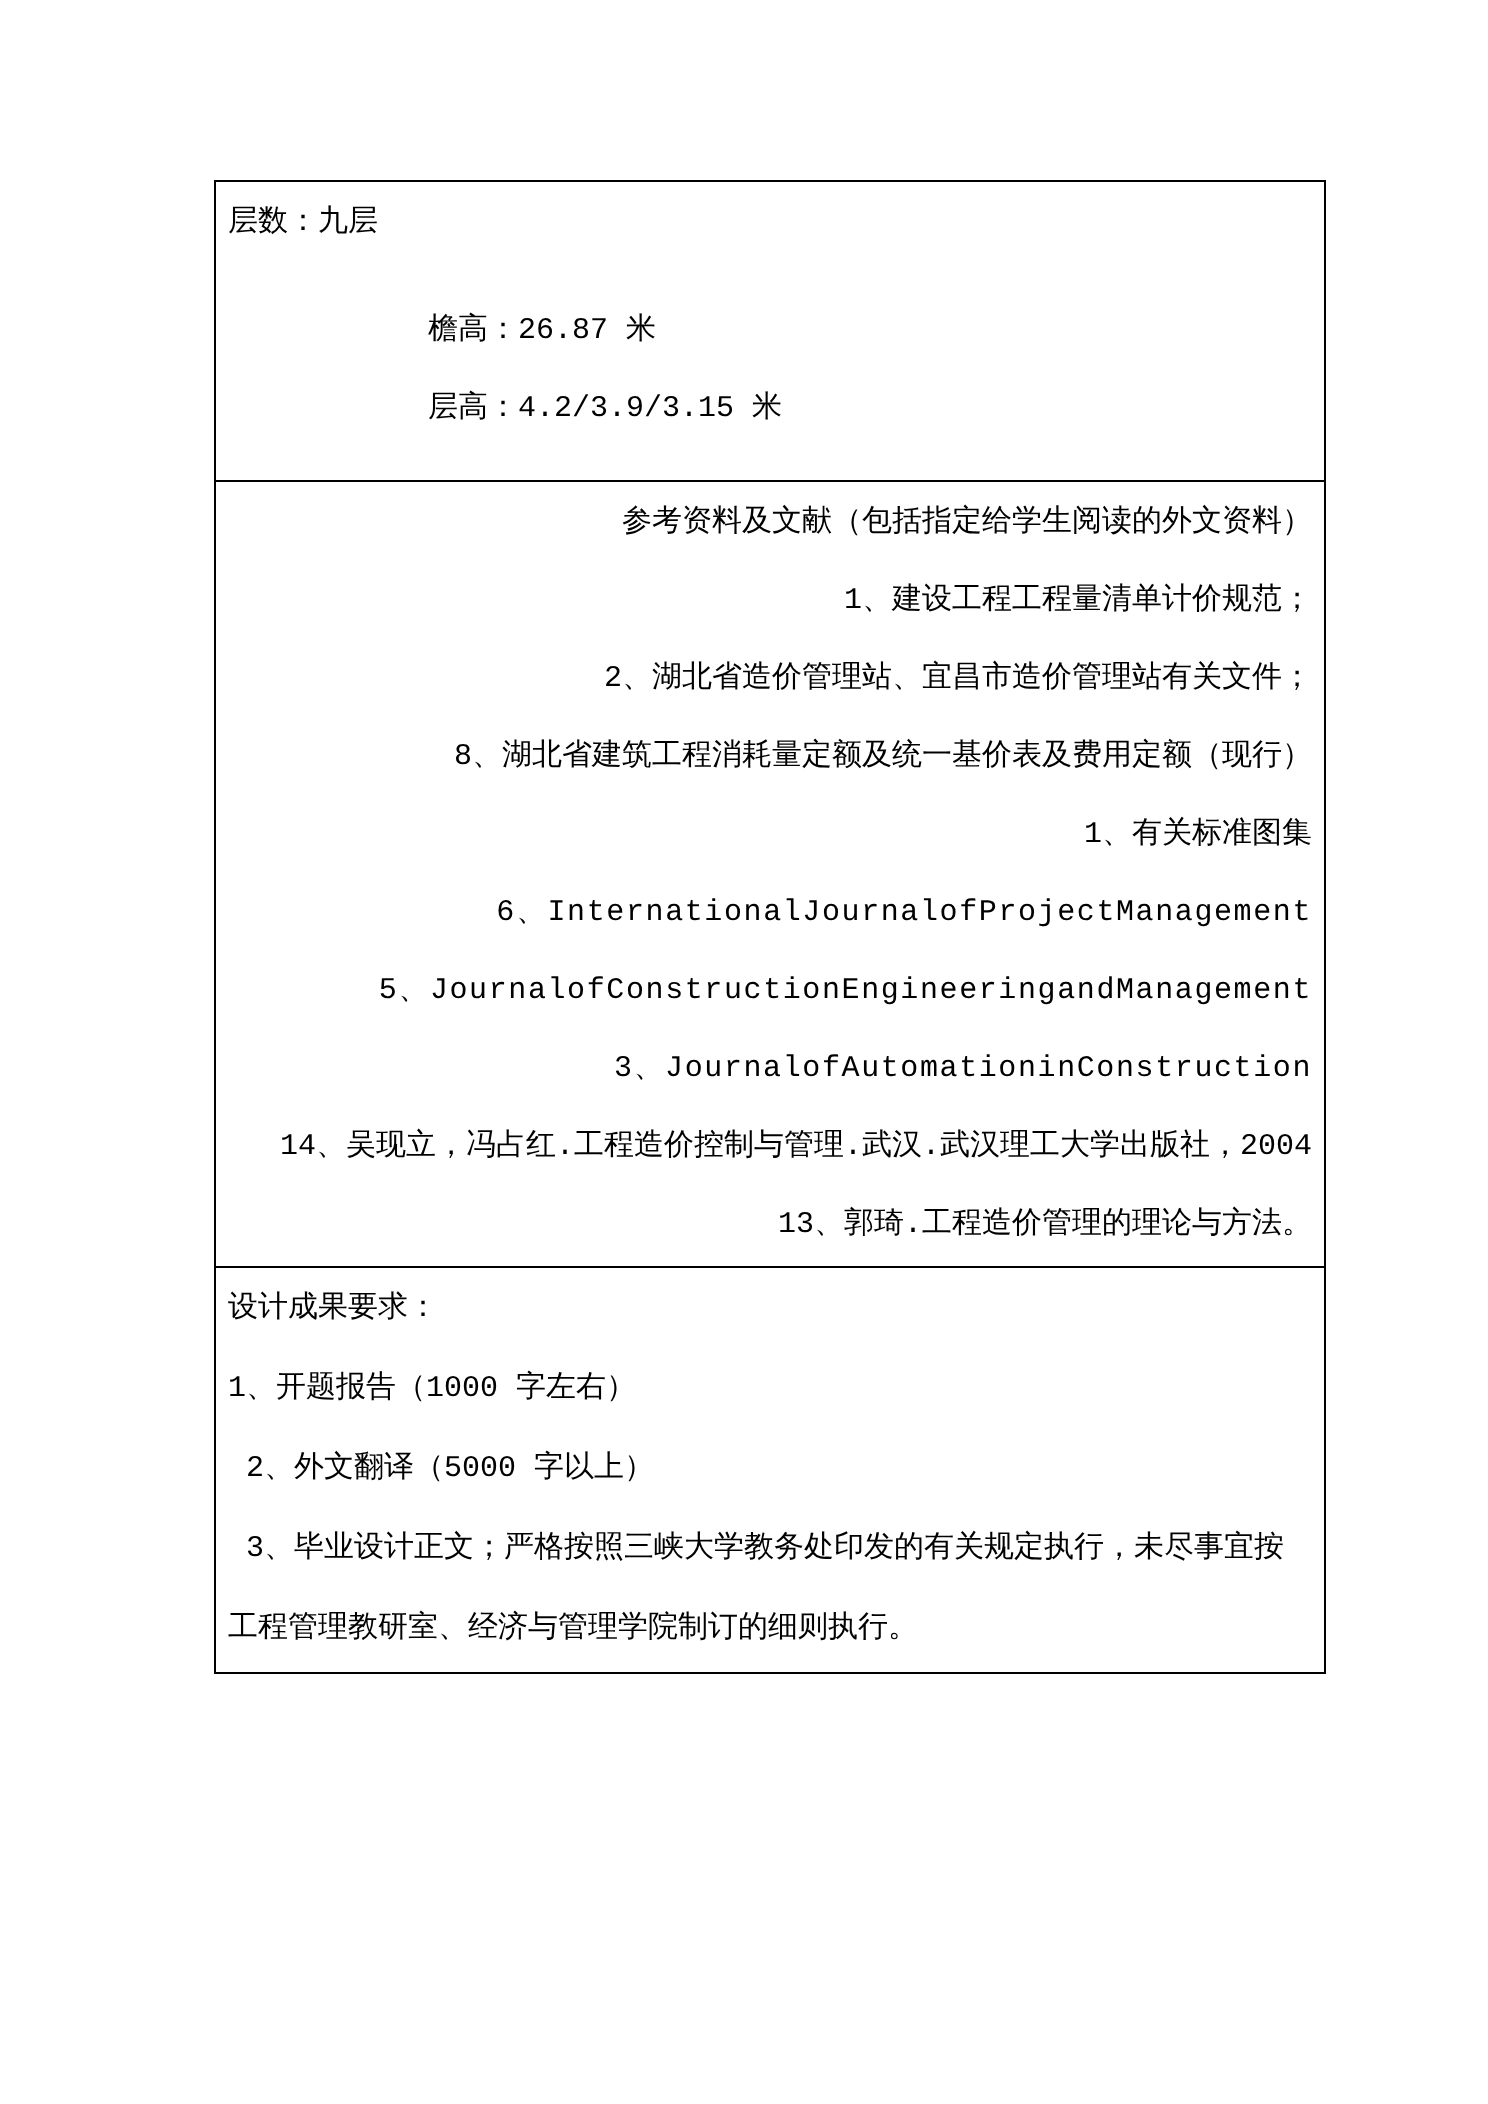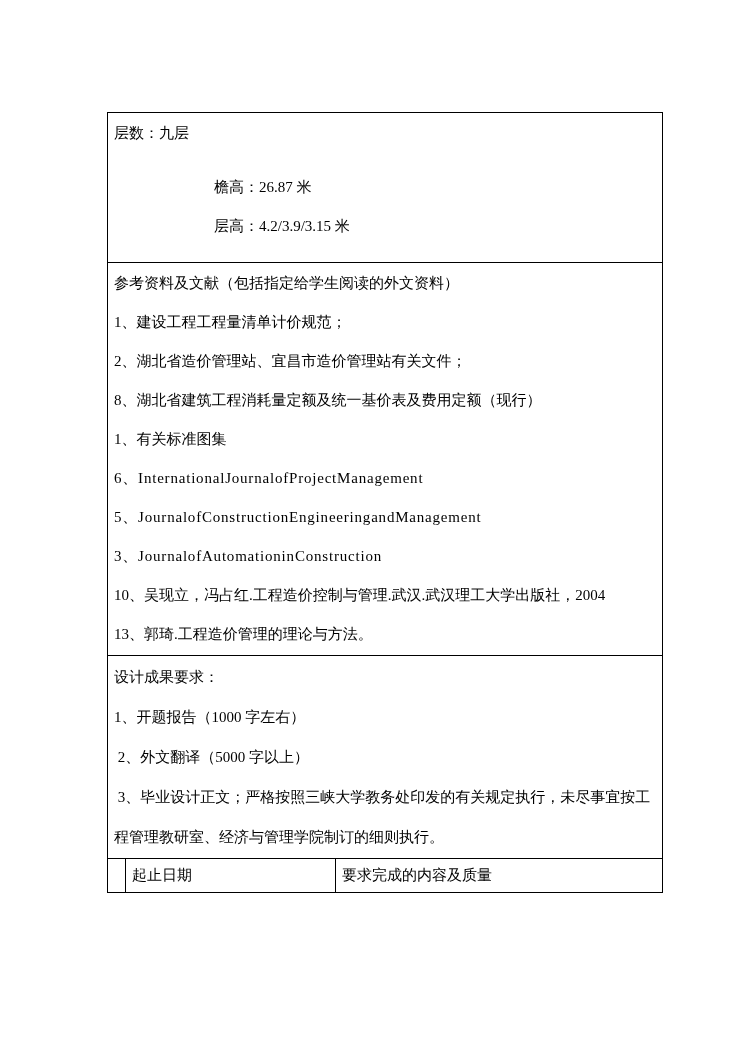--- a/index.html
+++ b/index.html
@@ -15,34 +15,35 @@
   .page {
     position: relative;
     width: 744px;
     height: 1052px;
     background: #ffffff;
     overflow: hidden;
   }
   table.doc-table {
     position: absolute;
     left: 107px;
-    top: 112px;
+    top: 90px;
     width: 555px;
     border-collapse: collapse;
     table-layout: fixed;
+    font-family: Liberation Mono, monospace;
   }
   table.doc-table td {
     border: 1px solid #000000;
     vertical-align: top;
     padding: 1px 6px;
     font-size: 15px;
     overflow: hidden;
   }
   .sec1 { height: 150px; }
-  .sec2 { height: 390px; }
+  .sec2 { height: 390px; text-align: right; }
   .sec3 { height: 200px; margin-left: 16px; }
   .line {
     margin: 0;
     line-height: 39px;
     white-space: pre-wrap;
   }
   .sec3 .line { line-height: 40px; }
   .indent { padding-left: 100px; }
   .gap { margin-top: 15px; }
   .en { letter-spacing: 0.8px; }
@@ -75,38 +76,29 @@
     <tr>
       <td colspan="3" class="sec2">
         <p class="line">参考资料及文献（包括指定给学生阅读的外文资料）</p>
         <p class="line">1、建设工程工程量清单计价规范；</p>
         <p class="line">2、湖北省造价管理站、宜昌市造价管理站有关文件；</p>
         <p class="line">8、湖北省建筑工程消耗量定额及统一基价表及费用定额（现行）</p>
         <p class="line">1、有关标准图集</p>
         <p class="line en">6、InternationalJournalofProjectManagement</p>
         <p class="line en">5、JournalofConstructionEngineeringandManagement</p>
         <p class="line en">3、JournalofAutomationinConstruction</p>
-        <p class="line">10、吴现立，冯占红.工程造价控制与管理.武汉.武汉理工大学出版社，2004</p>
+        <p class="line">14、吴现立，冯占红.工程造价控制与管理.武汉.武汉理工大学出版社，2004</p>
         <p class="line">13、郭琦.工程造价管理的理论与方法。</p>
       </td>
     </tr>
 
     <tr>
       <td colspan="3" class="sec3">
         <p class="line">设计成果要求：</p>
         <p class="line">1、开题报告（1000 字左右）</p>
         <p class="line"> 2、外文翻译（5000 字以上）</p>
         <p class="line"> 3、毕业设计正文；严格按照三峡大学教务处印发的有关规定执行，未尽事宜按工程管理教研室、经济与管理学院制订的细则执行。</p>
       </td>
     </tr>
 
-    <tr class="header-row">
-      <td></td>
-      <td>
-        <span>起止日期</span>
-      </td>
-      <td>
-        <span>要求完成的内容及质量</span>
-      </td>
-    </tr>
   </tbody>
     </table>
 </div>
 
 </body></html>

